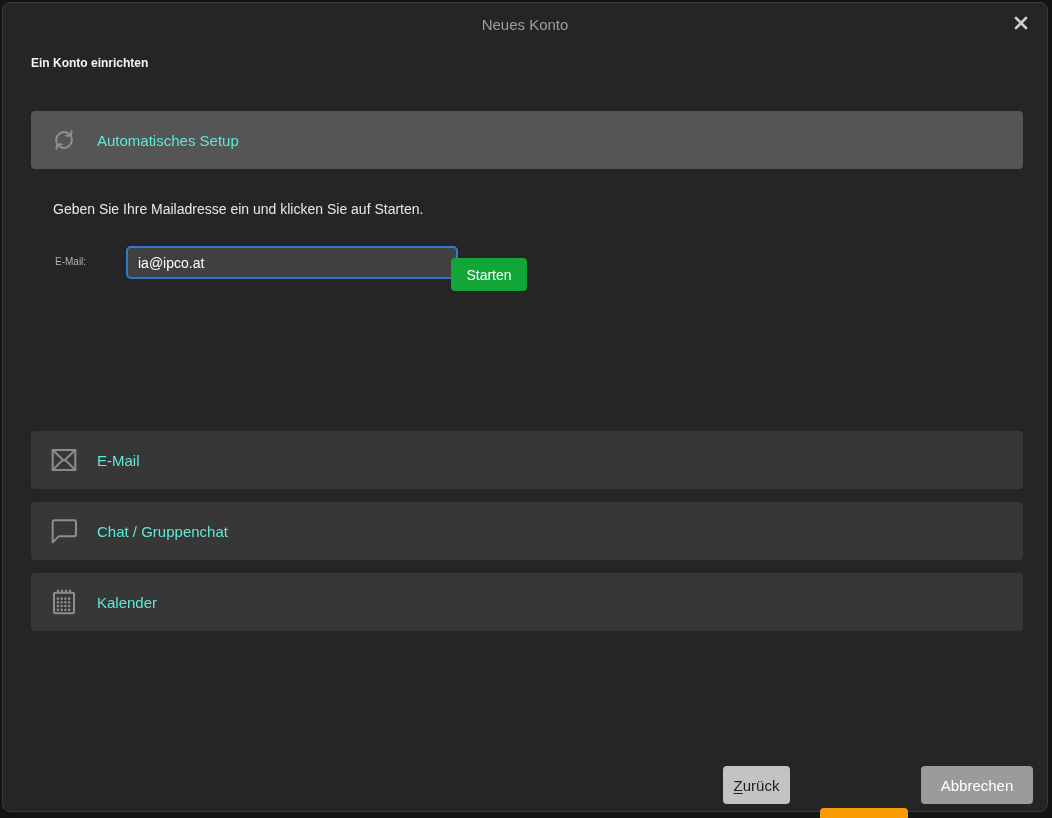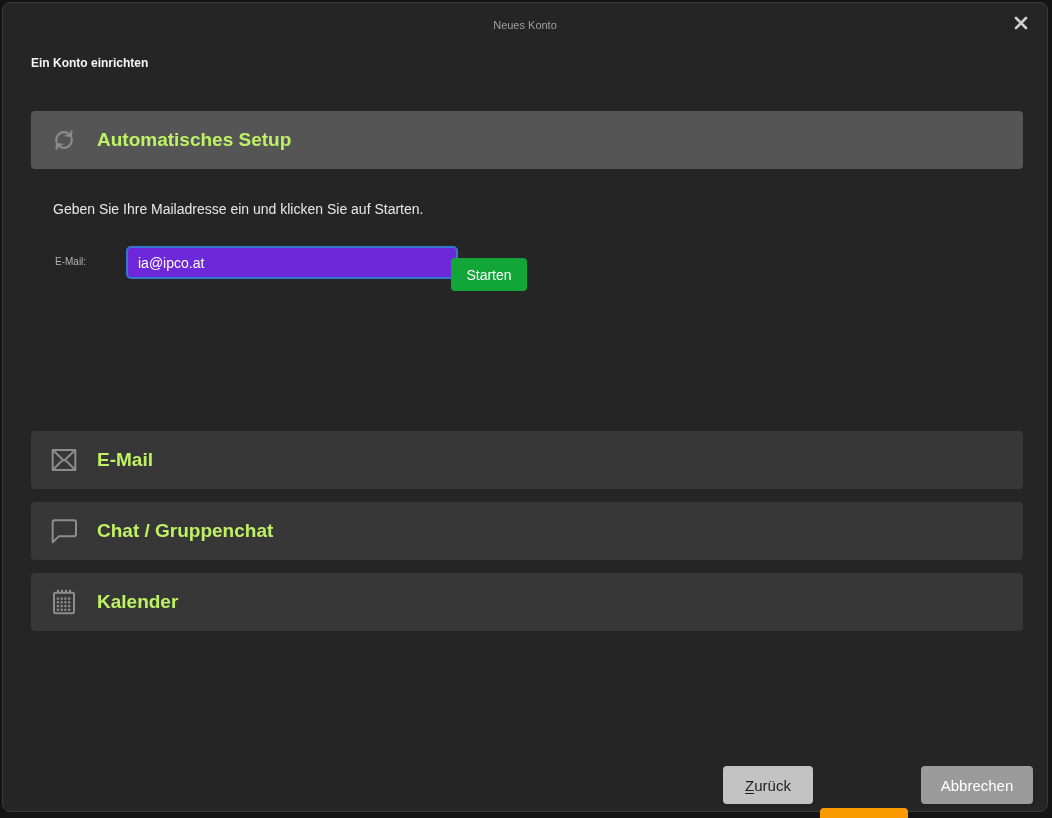--- a/index.html
+++ b/index.html
@@ -10,21 +10,21 @@
     -webkit-font-smoothing:antialiased;
   }
   .dialog{
     position:absolute;left:2px;top:2px;width:1046px;height:810px;
     background:#242524;border:1px solid #3a3a3a;border-radius:8px;
     box-sizing:border-box;
   }
   .titlebar{
     position:absolute;top:0;left:0;right:0;height:44px;
     text-align:center;line-height:44px;
-    color:#9e9e9e;font-size:11px;
+    color:#9e9e9e;font-size:15px;
   }
   .close-btn{
     position:absolute;top:9px;right:15px;width:22px;height:22px;
     display:flex;align-items:center;justify-content:center;cursor:pointer;
   }
   .close-btn svg{display:block;}
   .page-title{
     position:absolute;left:28px;top:53px;
     color:#f4f4f4;font-size:12px;font-weight:700;
   }
@@ -34,49 +34,49 @@
     padding-left:16px;box-sizing:border-box;cursor:pointer;
   }
   .row-selected{background:#555555;top:108px;}
   .row-service{background:#373737;}
   .row .icon{
     width:34px;height:34px;margin-right:16px;flex:0 0 auto;
     display:flex;align-items:center;justify-content:center;
     color:#8d8d8d;
   }
   .row .icon svg{display:block;stroke:#8d8d8d;}
-  .row-label{color:#bef264;font-size:19px;font-weight:700;}
+  .row-label{color:#5eead4;font-size:15px;font-weight:400;}
   .instruction{
     position:absolute;left:50px;top:198px;
     color:#e8e8e8;font-size:14px;
   }
   .email-label{
     position:absolute;left:52px;top:253px;
     color:#b2b2b2;font-size:10px;
   }
   .email-input{
     position:absolute;left:123px;top:243px;width:308px;height:29px;
-    background:#6d28d9;border:2px solid #3477cf;border-radius:5px;
+    background:#404040;border:2px solid #3477cf;border-radius:5px;
     color:#ffffff;font-size:14px;padding:0 10px;outline:none;
     font-family:"Liberation Sans", sans-serif;
   }
   .start-btn{
     position:absolute;left:448px;top:244px;width:76px;height:33px;
     background:#12a538;border:none;border-radius:4px;
     color:#ffffff;font-size:14px;cursor:pointer;
     font-family:"Liberation Sans", sans-serif;
     margin-top:11px;
   }
   .svc-0{top:428px;} .svc-1{top:499px;} .svc-2{top:570px;} .svc-3{top:641px;}
   .footer-btn{
     position:absolute;top:763px;height:38px;
     border:none;border-radius:4px;font-size:15px;cursor:pointer;
     font-family:"Liberation Sans", sans-serif;
   }
-  .btn-back{left:720px;width:90px;background:#c3c3c3;color:#1d1d1d;}
+  .btn-back{left:720px;width:67px;background:#c3c3c3;color:#1d1d1d;}
   .btn-next{left:817px;width:88px;background:#f99b00;color:#ffffff;margin-top:42px;}
   .btn-cancel{left:918px;width:112px;background:#9b9b9b;color:#ffffff;}
   .footer-btn u{text-decoration:underline;text-underline-offset:2px;}
 </style>
 </head>
 <body>
 
 <div class="dialog">
 
   <div class="titlebar">

